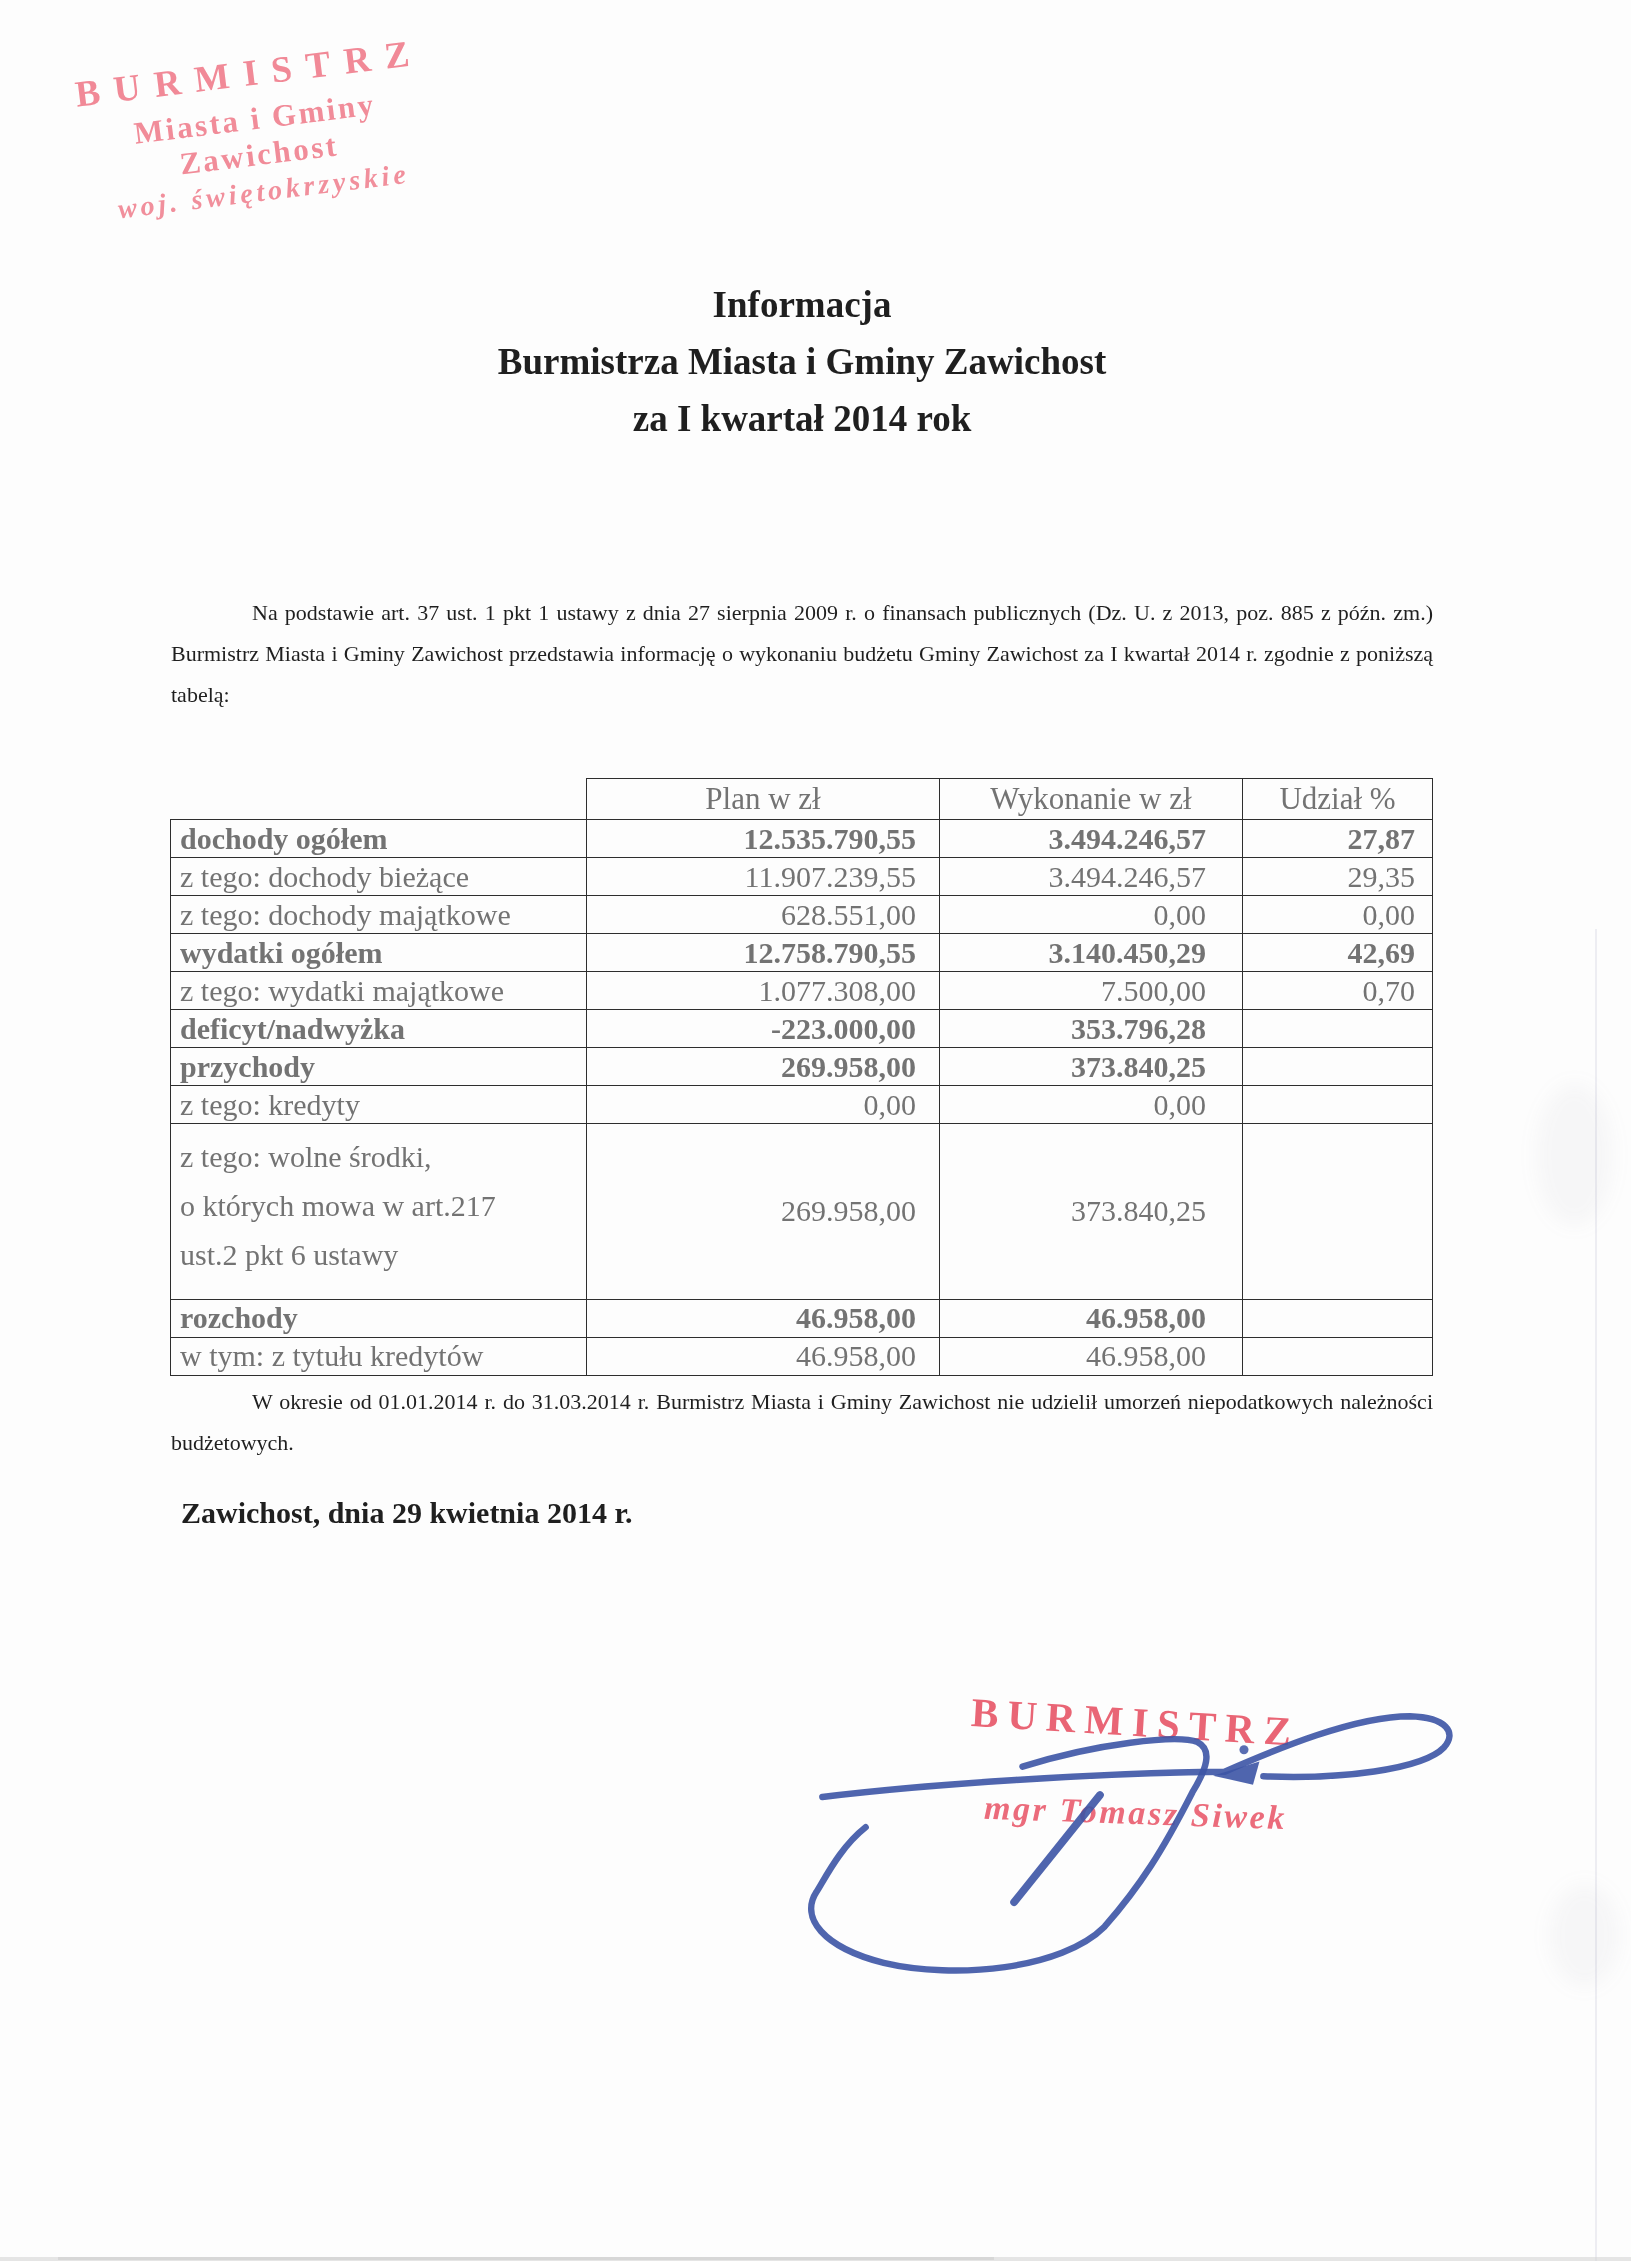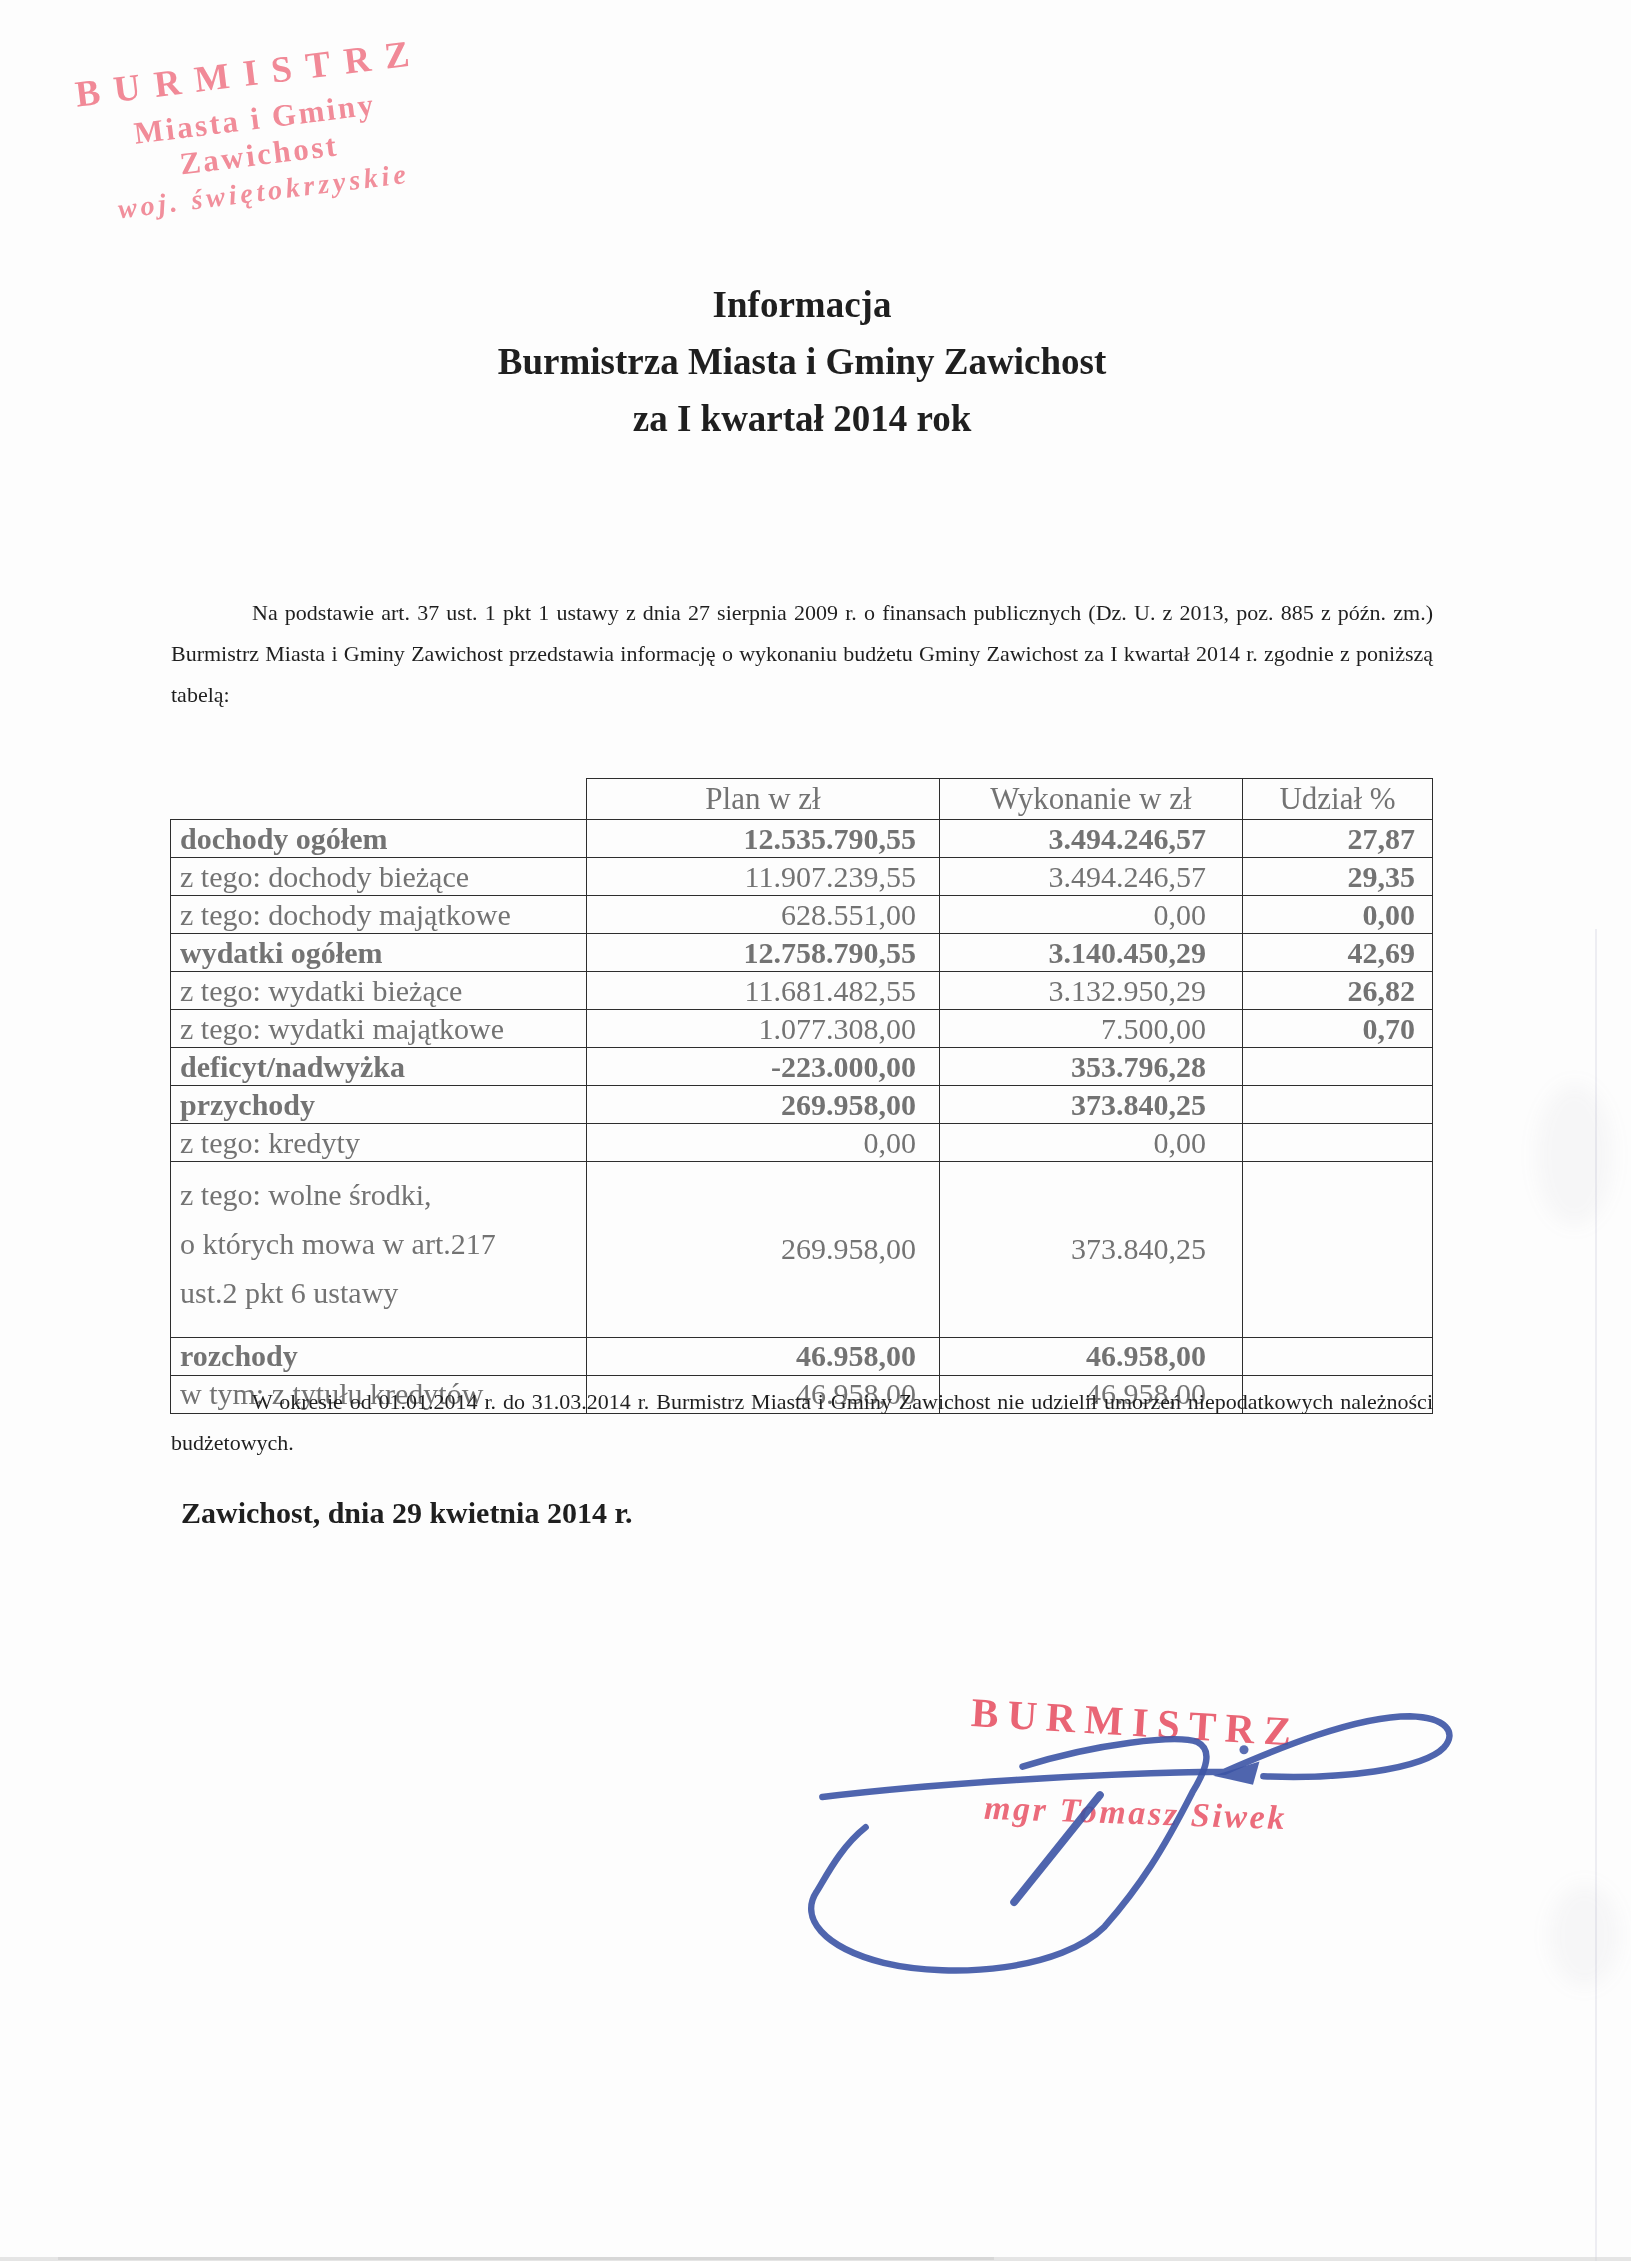--- a/index.html
+++ b/index.html
@@ -59,21 +59,21 @@
     border:1.9px solid #2e2e2e;
     padding:0;vertical-align:middle;
     font-weight:400;
   }
   table.budget th{height:40px;text-align:center;font-size:31px;}
   table.budget th.empty{border-top:none;border-left:none;background:transparent;}
   table.budget td{height:37px;}
   table.budget td.c-label{text-align:left;padding-left:9px;}
   table.budget td.c-plan{text-align:right;padding-right:23px;}
   table.budget td.c-wyk{text-align:right;padding-right:36px;}
-  table.budget td.c-udz{text-align:right;padding-right:17px;font-weight:bold;}
+  table.budget td.c-udz{text-align:right;padding-right:17px;}
   table.budget tr.bold td{font-weight:700;}
   table.budget td.multi{line-height:49px;padding-top:7.7px;padding-bottom:20px;}
 
   
   .sig-area{position:absolute;left:761px;top:1671px;width:749px;height:310px;}
   .sig-stamp-title{
     position:absolute;left:210px;top:27px;
     font-size:41px;font-weight:700;letter-spacing:9px;
     color:#e8596a;transform:rotate(3.5deg);opacity:.92;
     white-space:nowrap;
@@ -156,26 +156,20 @@
           <td class="c-wyk">0,00</td>
           <td class="c-udz">0,00</td>
         </tr>
         <tr class="bold">
           <td class="c-label">wydatki ogółem</td>
           <td class="c-plan">12.758.790,55</td>
           <td class="c-wyk">3.140.450,29</td>
           <td class="c-udz">42,69</td>
         </tr>
         <tr>
-          <td class="c-label">z tego: wydatki bieżące</td>
-          <td class="c-plan">11.681.482,55</td>
-          <td class="c-wyk">3.132.950,29</td>
-          <td class="c-udz">26,82</td>
-        </tr>
-        <tr>
           <td class="c-label">z tego: wydatki majątkowe</td>
           <td class="c-plan">1.077.308,00</td>
           <td class="c-wyk">7.500,00</td>
           <td class="c-udz">0,70</td>
         </tr>
         <tr class="bold">
           <td class="c-label">deficyt/nadwyżka</td>
           <td class="c-plan">-223.000,00</td>
           <td class="c-wyk">353.796,28</td>
           <td class="c-udz"></td>

